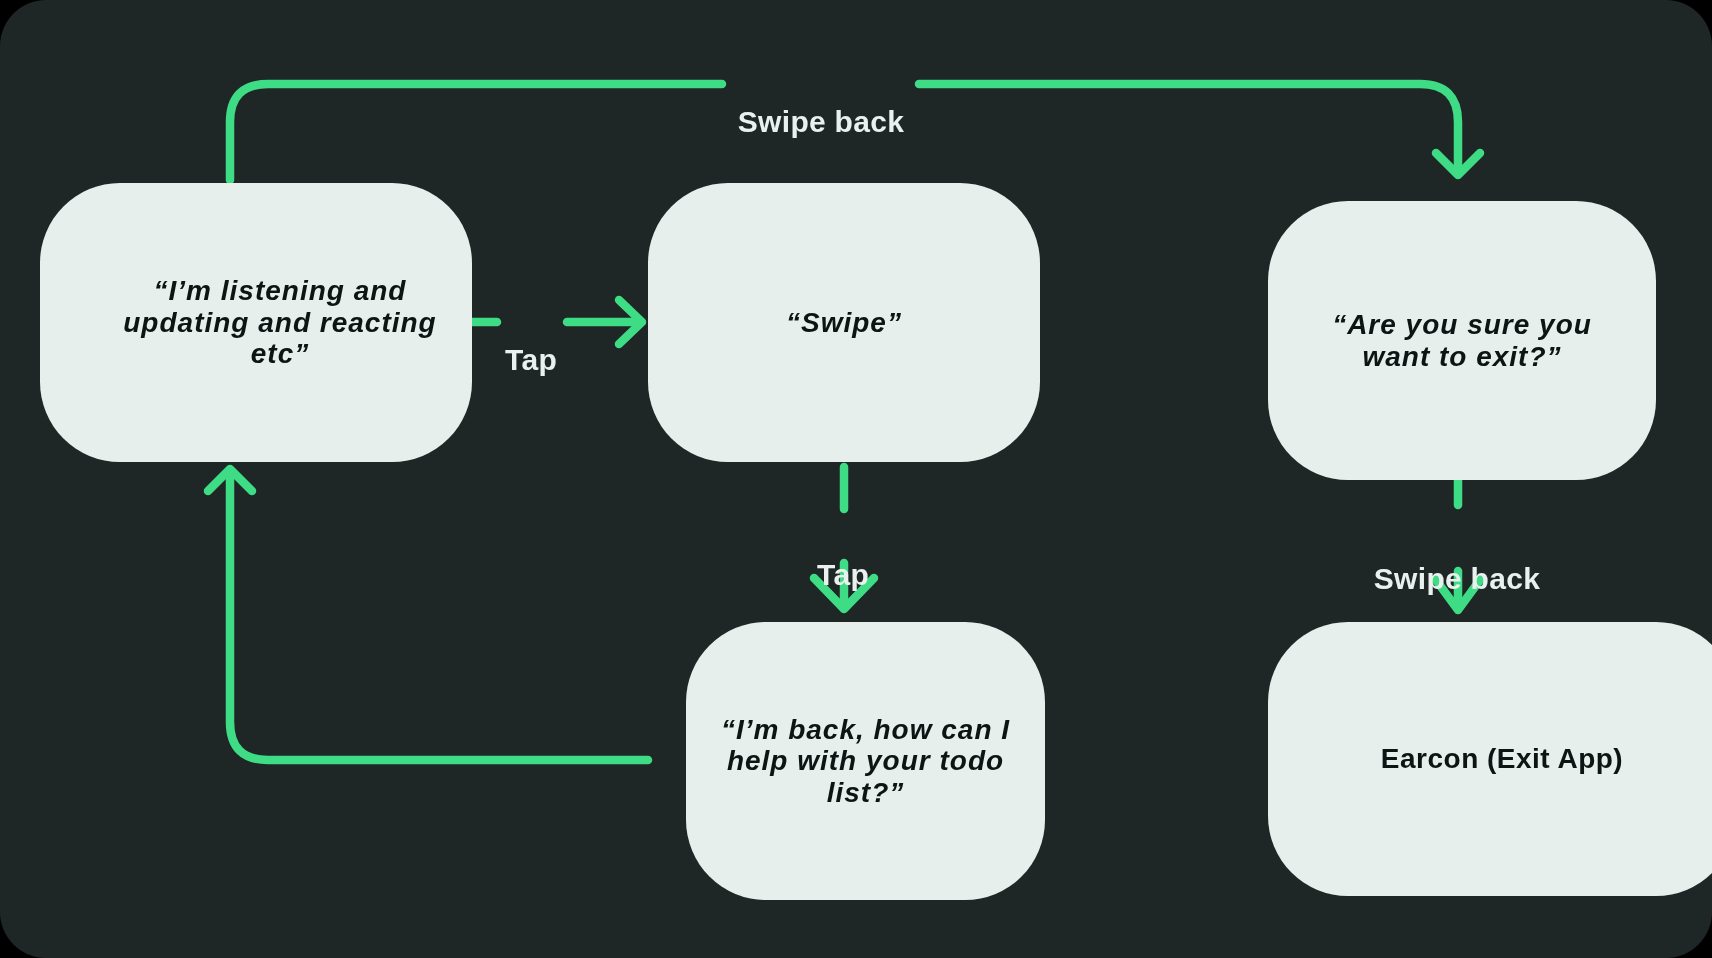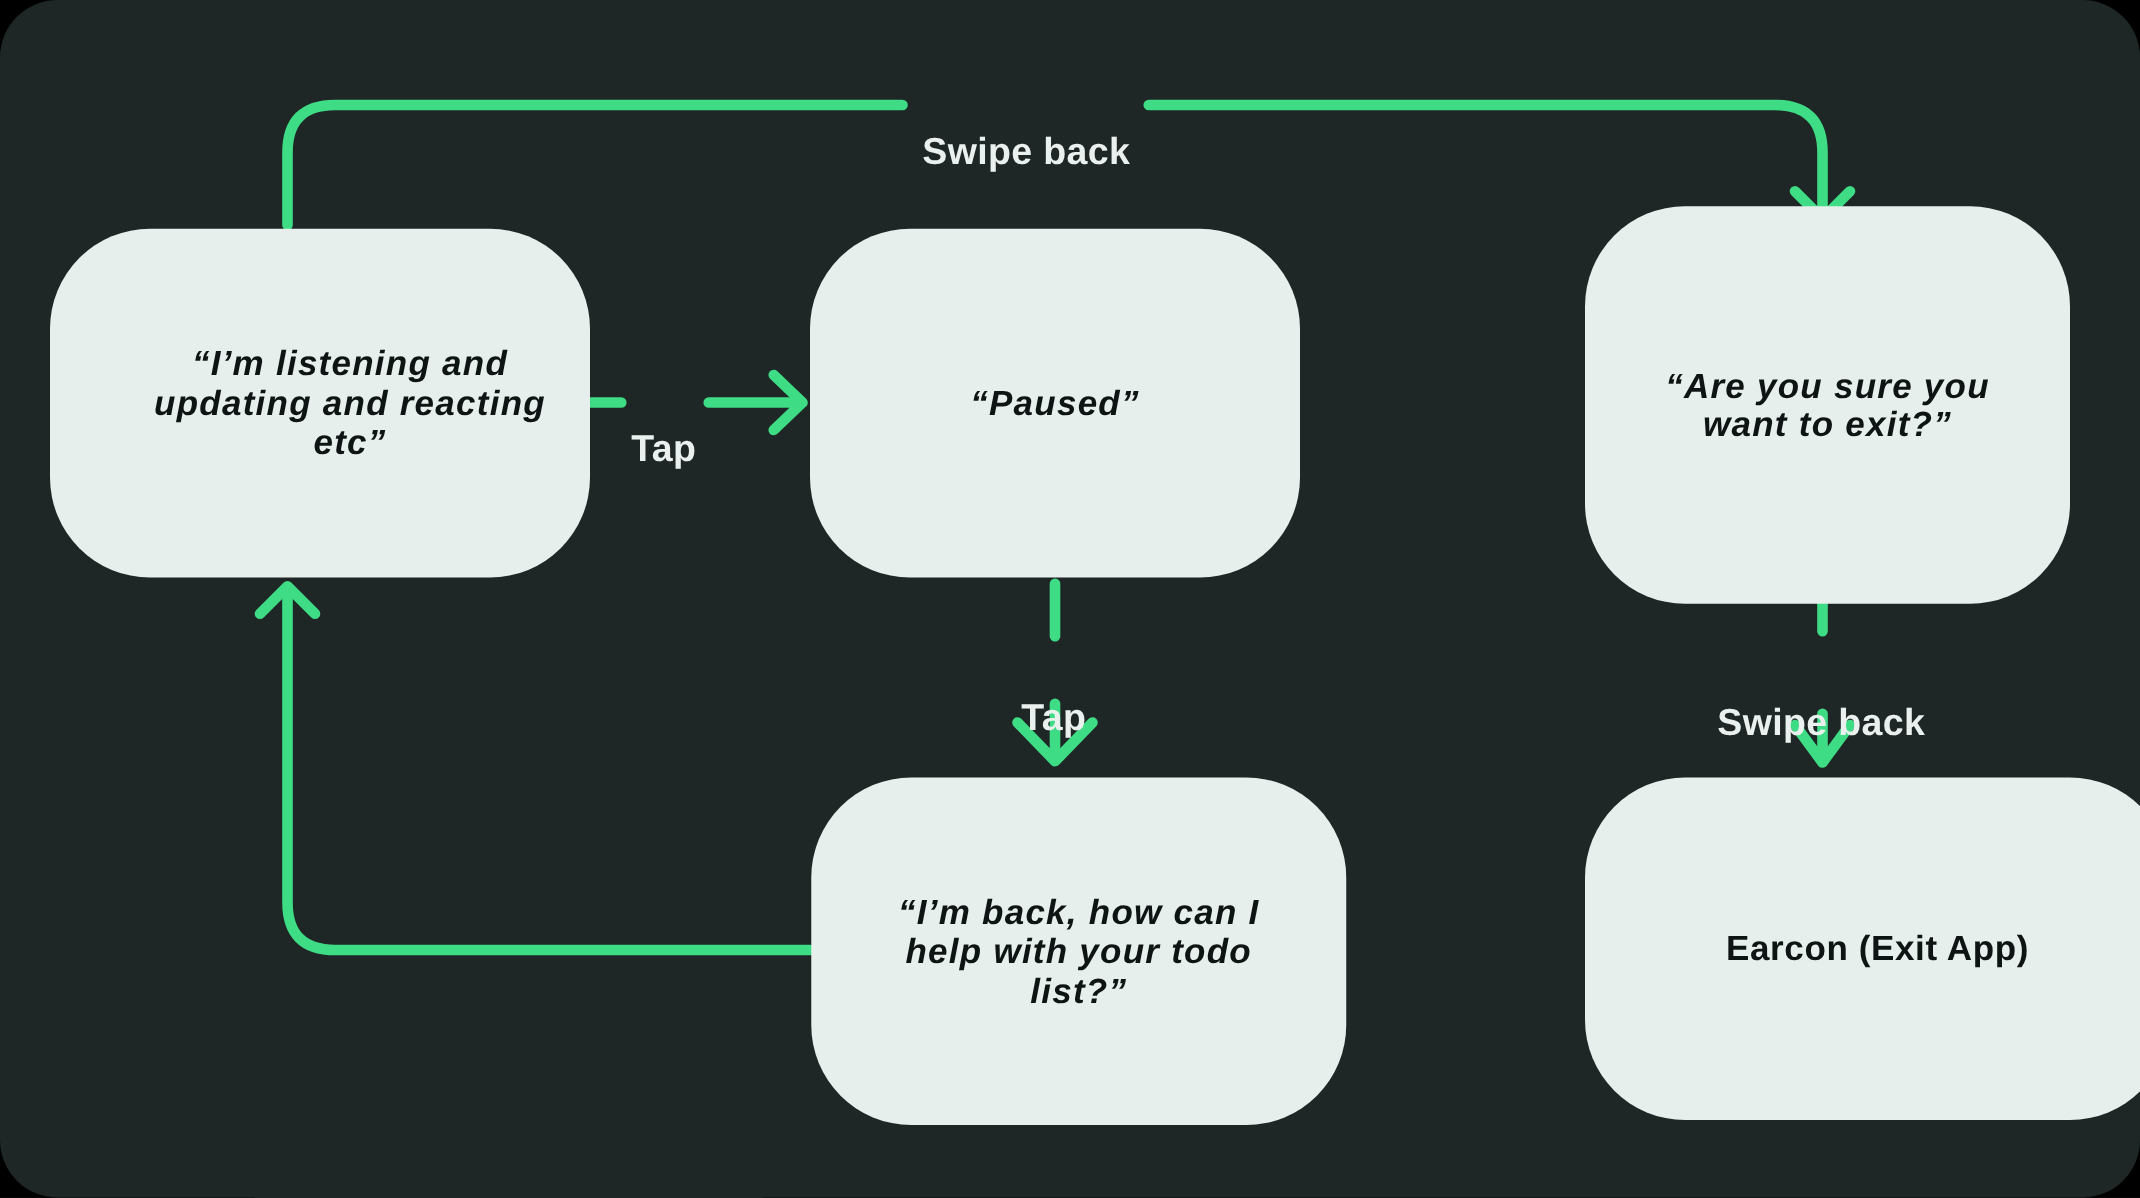--- a/index.html
+++ b/index.html
@@ -93,29 +93,29 @@
     <path d="M 1436 580 L 1458 610 L 1480 580"></path>
   </svg>
 
   <div class="node" style="left:40px; top:183px; width:384px; height:279px;padding-left:48px;">
     <div class="node-label">“I’m listening and
 updating and reacting
 etc”</div>
   </div>
 
   <div class="node" style="left:648px; top:183px; width:392px; height:279px;">
-    <div class="node-label">“Paused”</div>
+    <div class="node-label">“Swipe”</div>
   </div>
 
-  <div class="node" style="left:1268px; top:165px; width:388px; height:318px;">
+  <div class="node" style="left:1268px; top:201px; width:388px; height:279px;">
     <div class="node-label">“Are you sure you
 want to exit?”</div>
   </div>
 
-  <div class="node" style="left:649px; top:622px; width:428px; height:278px;">
+  <div class="node" style="left:686px; top:622px; width:359px; height:278px;">
     <div class="node-label">“I’m back, how can I
 help with your todo
 list?”</div>
   </div>
 
   <div class="node" style="left:1268px; top:622px; width:468px; height:274px;">
     <div class="node-label upright">Earcon (Exit App)</div>
   </div>
 
   <div class="edge-label" style="left:821px; top:84px;">Swipe back</div>

